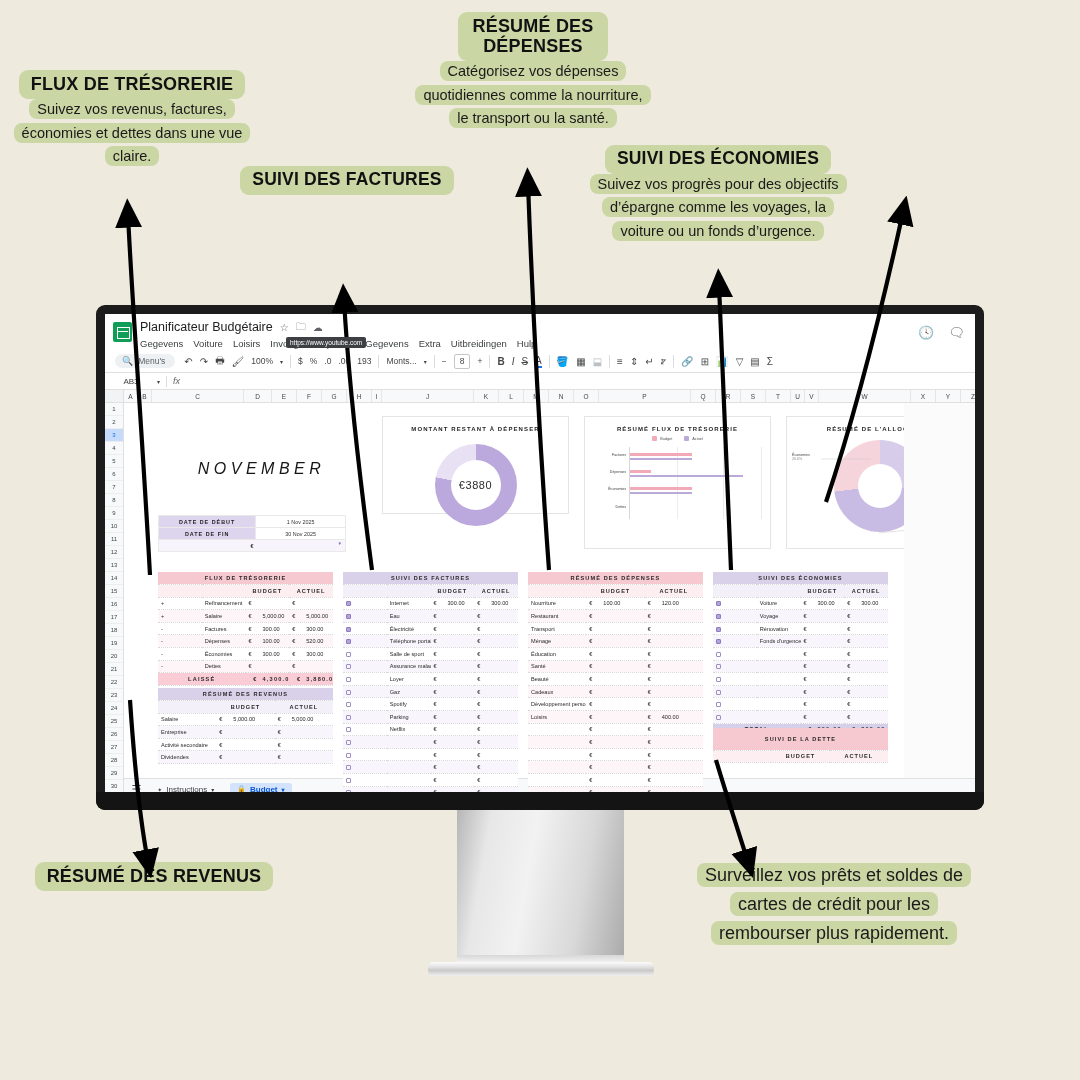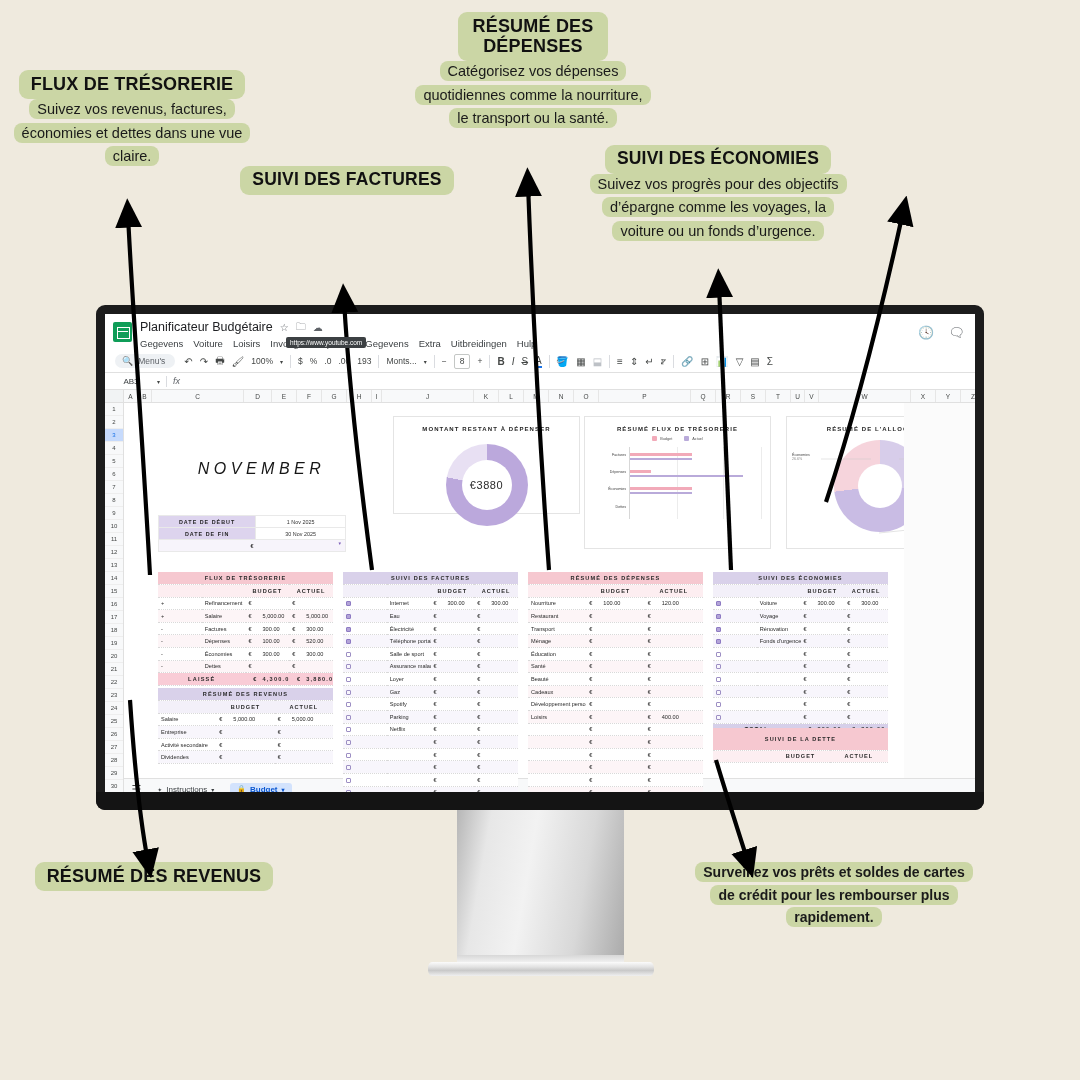--- a/index.html
+++ b/index.html
@@ -230,21 +230,21 @@
     <div class="c-title" style="font-size:17.5px;">SUIVI DES ÉCONOMIES</div>
     <div class="c-body" style="font-size:14.5px;"><span>Suivez vos progrès pour des objectifs d’épargne comme les voyages, la voiture ou un fonds d’urgence.</span></div>
   </div>
 
 
   <div class="callout" style="left:14px; top:862px; width:280px;">
     <div class="c-title" style="font-size:18px;">RÉSUMÉ DES REVENUS</div>
   </div>
 
   <div class="callout" style="left:694px; top:862px; width:280px;">
-    <div class="c-body" style="font-size:14px;font-weight:bold;"><span>Surveillez vos prêts et soldes de cartes de crédit pour les rembourser plus rapidement.</span></div>
+    <div class="c-body" style="font-size:18px;"><span>Surveillez vos prêts et soldes de cartes de crédit pour les rembourser plus rapidement.</span></div>
   </div>
 
   <div id="neck"></div>
   <div id="neck-shadow"></div>
   <div id="base"></div>
 
   <div id="monitor">
     <div id="monitor-chin"></div>
     <div id="screen">
 
@@ -416,21 +416,21 @@
               <tr>
                 <td class="cur-row" colspan="2" style="position:relative;">
                   <span>€</span>
                   <span style="position:absolute;right:4px;top:0;font-size:5px;color:#7b5cb8;">▾</span>
                 </td>
               </tr>
             </tbody>
               </table>
           </div>
 
-          <div class="card card-chart" style="left:269px; top:13px; width:187px; height:98px;">
+          <div class="card card-chart" style="left:258px; top:13px; width:187px; height:98px;">
             <div class="chart-title">MONTANT RESTANT À DÉPENSER</div>
             <div style="position:relative;width:82px;height:82px;margin:12px auto 0;">
               <div style="position:absolute;inset:0;border-radius:50%;
                    background:conic-gradient(#bba8dc 0% 78%, #e8e0f3 78% 100%);"></div>
               <div style="position:absolute;inset:16px;border-radius:50%;background:#fff;"></div>
               <div class="donut-label" style="position:absolute;inset:0;display:flex;align-items:center;justify-content:center;">€3880</div>
             </div>
           </div>
 
           <div class="card card-chart" style="left:460px; top:13px; width:187px; height:133px;">

